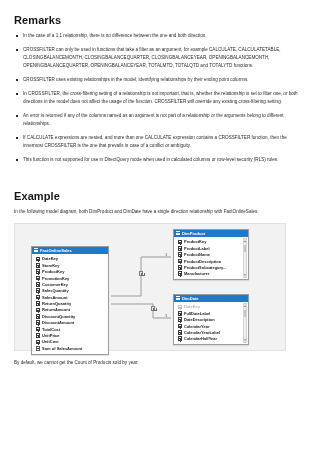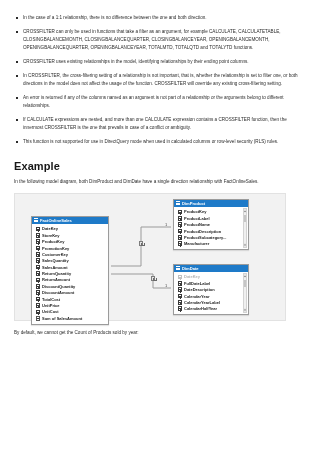--- a/index.html
+++ b/index.html
@@ -13,21 +13,21 @@
   }
   .page { padding: 14px 14px 0 14px; }
 
   h2.section-title {
     font-size: 11px;
     font-weight: 600;
     color: #171717;
     margin: 0 0 6px 0;
     letter-spacing: .1px;
   }
-  h2.section-title.example { margin-top: 14px; }
+  h2.section-title.example { margin-top: 26px; }
 
   ul.remarks { list-style: none; margin: 0; padding: 0; }
   ul.remarks li {
     position: relative;
     padding-left: 9px;
     margin-bottom: 6px;
     font-size: 4.6px;
     line-height: 1.75;
     color: #2b2b2b;
     text-align: left;
@@ -142,20 +142,21 @@
     position: absolute; font-size: 4px; color: #4a4a4a; line-height: 1;
   }
 
   .figure-wrap { margin-top: 2px; }
 </style>
 </head>
 <body>
 
 <div class="page">
 
+  <h2 class="section-title">Remarks</h2>
 
   <ul class="remarks">
     <li>In the case of a 1:1 relationship, there is no difference between the one and both direction.</li>
     <li>CROSSFILTER can only be used in functions that take a filter as an argument, for example CALCULATE, CALCULATETABLE, CLOSINGBALANCEMONTH, CLOSINGBALANCEQUARTER, CLOSINGBALANCEYEAR, OPENINGBALANCEMONTH, OPENINGBALANCEQUARTER, OPENINGBALANCEYEAR, TOTALMTD, TOTALQTD and TOTALYTD functions.</li>
     <li>CROSSFILTER uses existing relationships in the model, identifying relationships by their ending point columns.</li>
     <li>In CROSSFILTER, the cross-filtering setting of a relationship is not important, that is, whether the relationship is set to filter one, or both directions in the model does not affect the usage of the function. CROSSFILTER will override any existing cross-filtering setting.</li>
     <li>An error is returned if any of the columns named as an argument is not part of a relationship or the arguments belong to different relationships.</li>
     <li>If CALCULATE expressions are nested, and more than one CALCULATE expression contains a CROSSFILTER function, then the innermost CROSSFILTER is the one that prevails in case of a conflict or ambiguity.</li>
     <li>This function is not supported for use in DirectQuery mode when used in calculated columns or row-level security (RLS) rules.</li>
   </ul>

